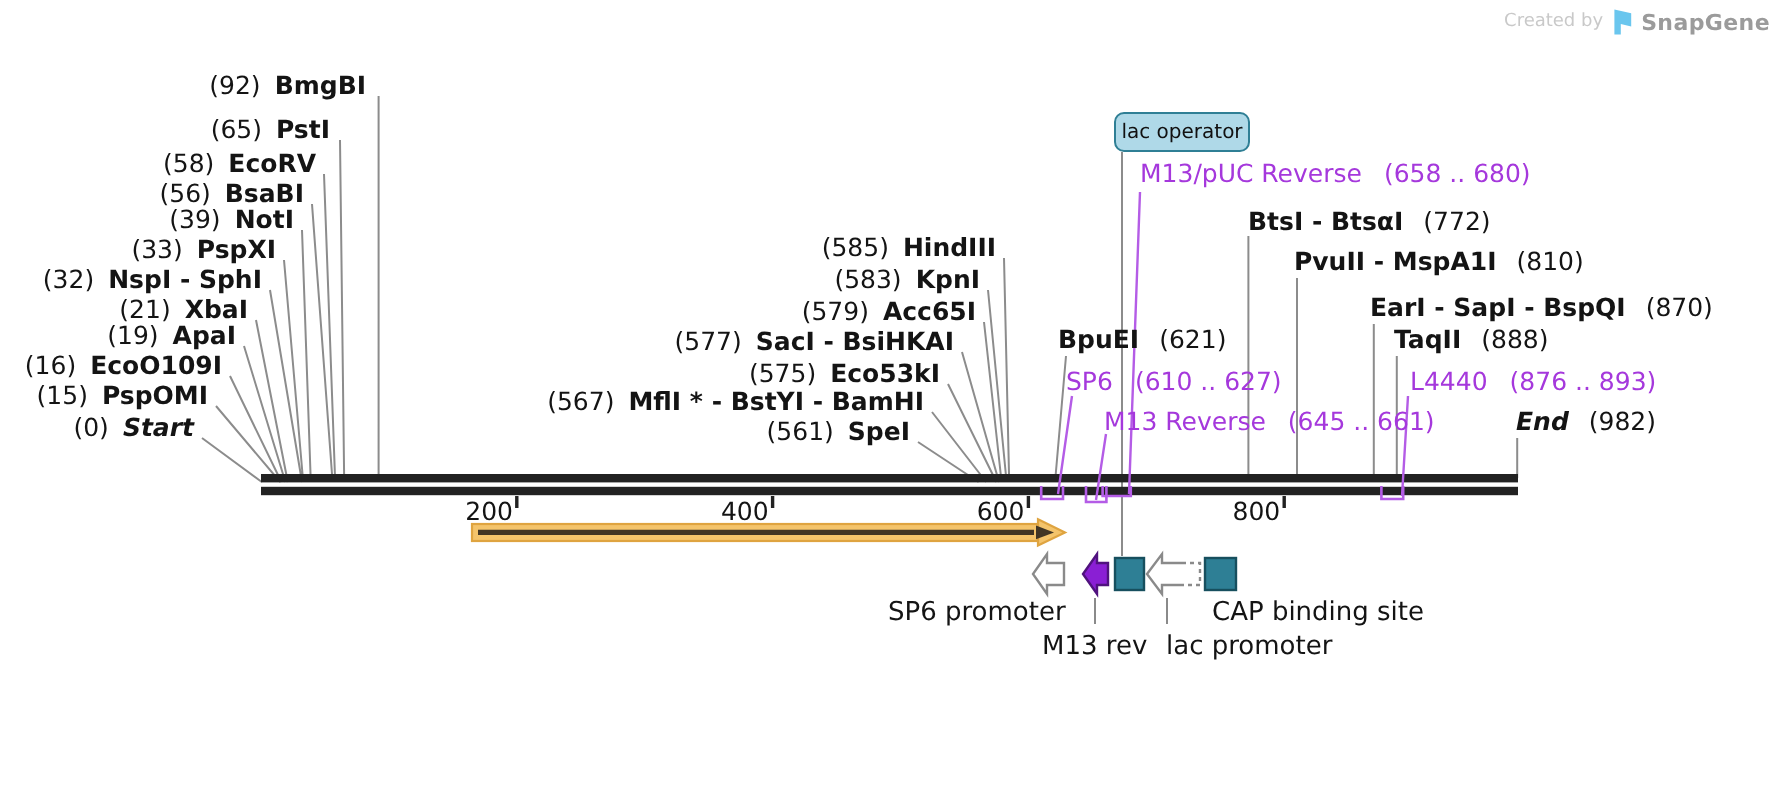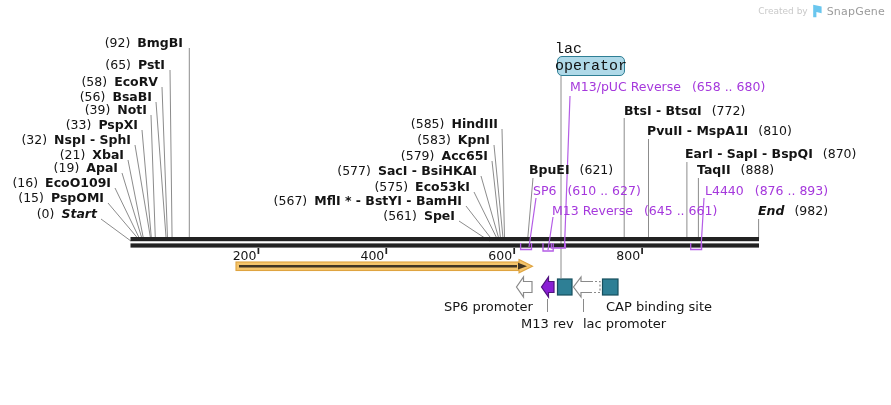--- a/index.html
+++ b/index.html
@@ -8,30 +8,30 @@
   svg.layer{position:absolute;left:0;top:0;}
   .lbl{position:absolute;white-space:nowrap;transform:translateY(-50%);
        font-size:12.5px;color:#141414;line-height:1;}
   .nm{font-weight:700;}
   .gapL{margin-left:7px;}
   .posR{margin-left:10px;font-weight:400;}
   .primer{color:#A538DC;}
   .primer .rng{margin-left:11px;}
   .ital{font-style:italic;}
   .lacop{position:absolute;left:557px;top:56px;width:66px;height:18px;background:#AFD9E8;
-         border:1.5px solid #2F7F95;border-radius:5px;display:flex;align-items:flex-end;
-         justify-content:center;font-size:15px;color:#111;font-family:Liberation Mono, monospace;}
+         border:1.5px solid #2F7F95;border-radius:5px;display:flex;align-items:center;
+         justify-content:center;font-size:10px;color:#111;}
   .tick-num{position:absolute;font-size:12.5px;color:#141414;top:248px;}
   .fcap{position:absolute;font-size:13px;color:#141414;white-space:nowrap;}
   .title{position:absolute;left:295px;top:362px;width:300px;text-align:center;color:#0d0d0d;}
   .title .t1{font-weight:700;font-size:15px;letter-spacing:0.6px;}
   .title .t2{font-size:12.5px;margin-top:15px;}
   .wm{position:absolute;top:4px;right:6px;display:flex;align-items:center;gap:4px;}
   .wm .cb{font-size:9px;color:#c9c9c9;}
-  .wm .sg{font-size:11px;color:#9b9b9b;font-weight:400;letter-spacing:0.2px;}
+  .wm .sg{font-size:11px;color:#9b9b9b;font-weight:700;letter-spacing:0.2px;}
 </style>
 </head>
 <body>
 
 <div id="canvas">
 
   <div class="wm">
     <span class="cb">Created by</span>
     <svg width="11" height="14" viewBox="0 0 11 14">
       <path d="M1.2,0.8 L9.6,2.6 L9.6,9.2 L4.4,8.0 L4.4,13.2 L1.2,13.2 Z" fill="#6AC6EE"></path>

